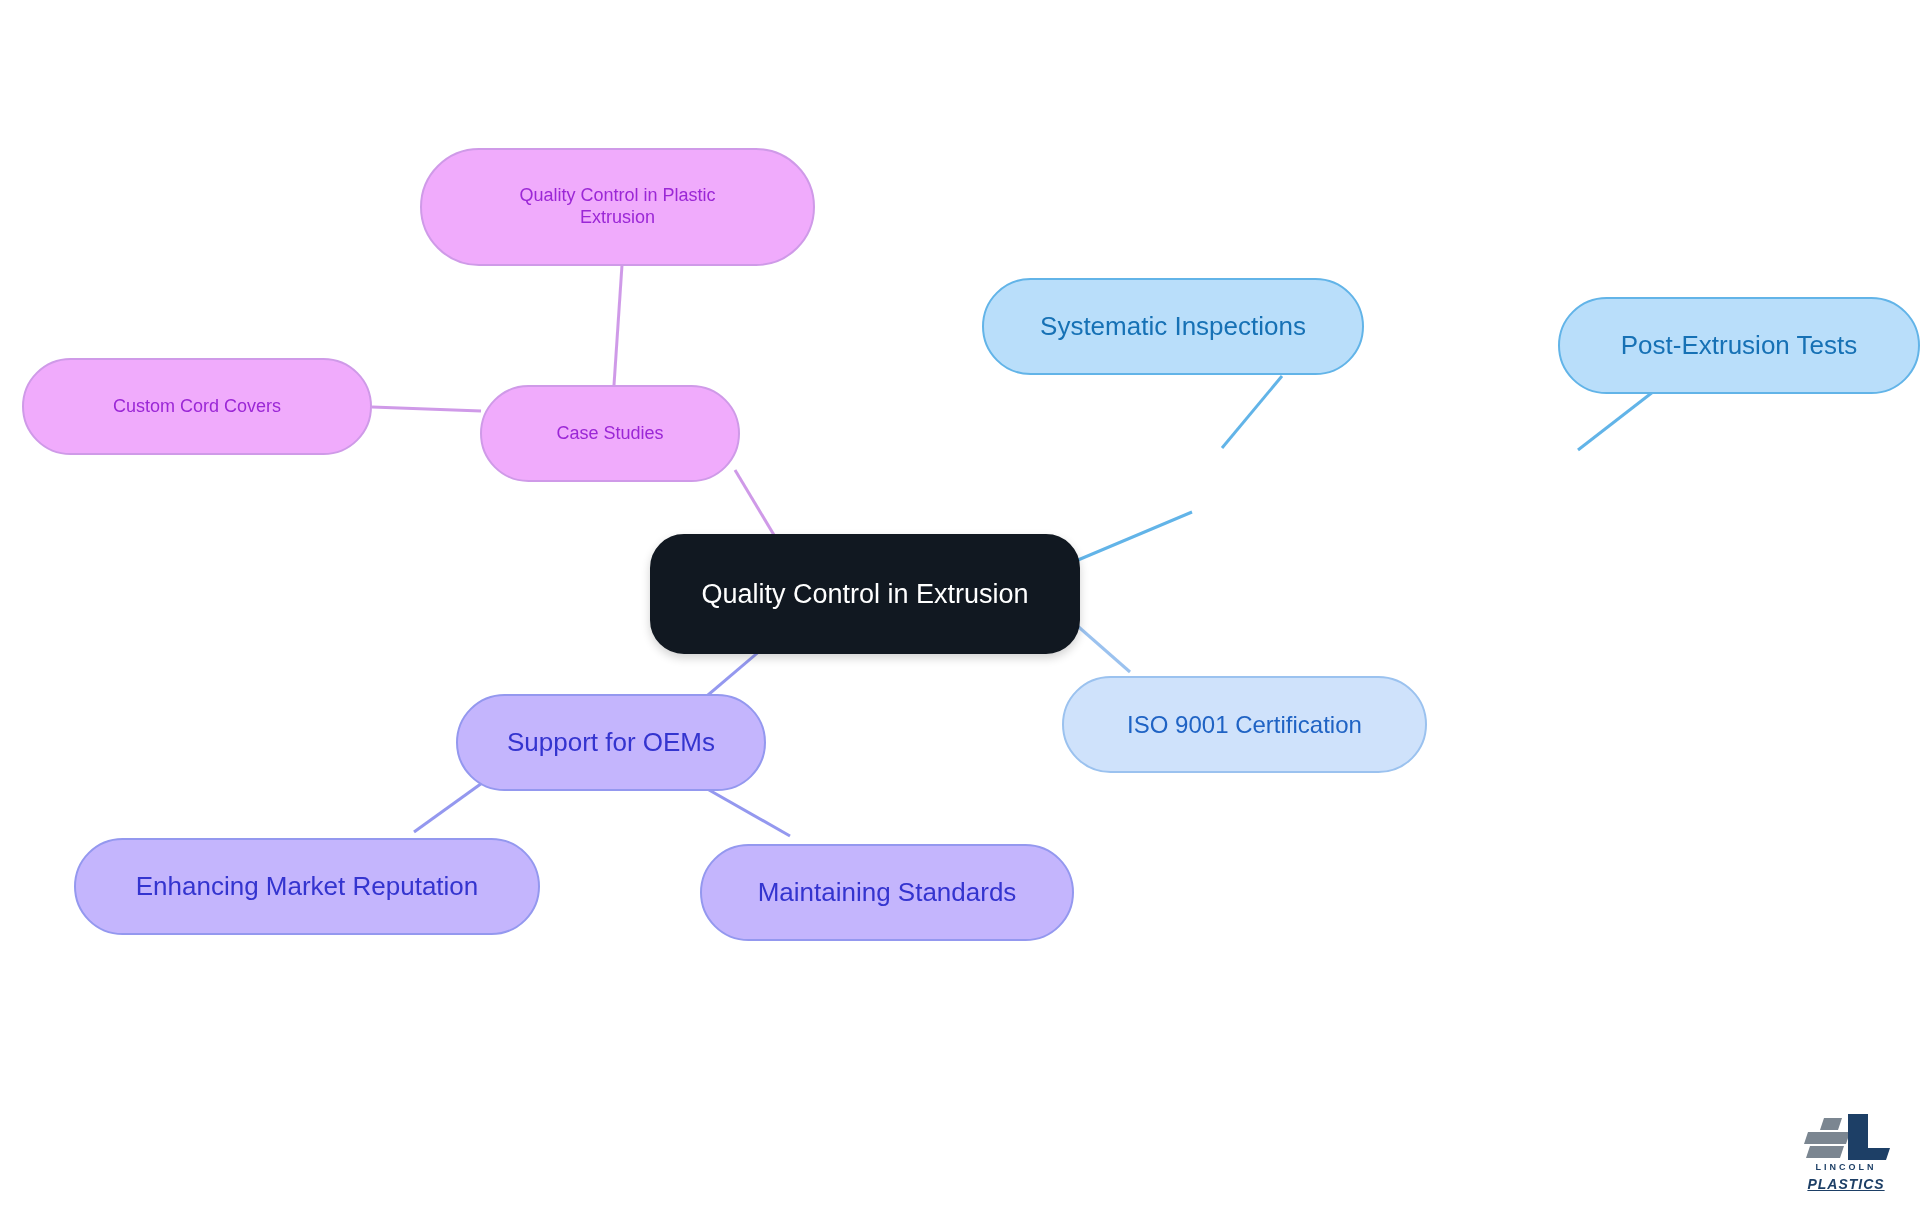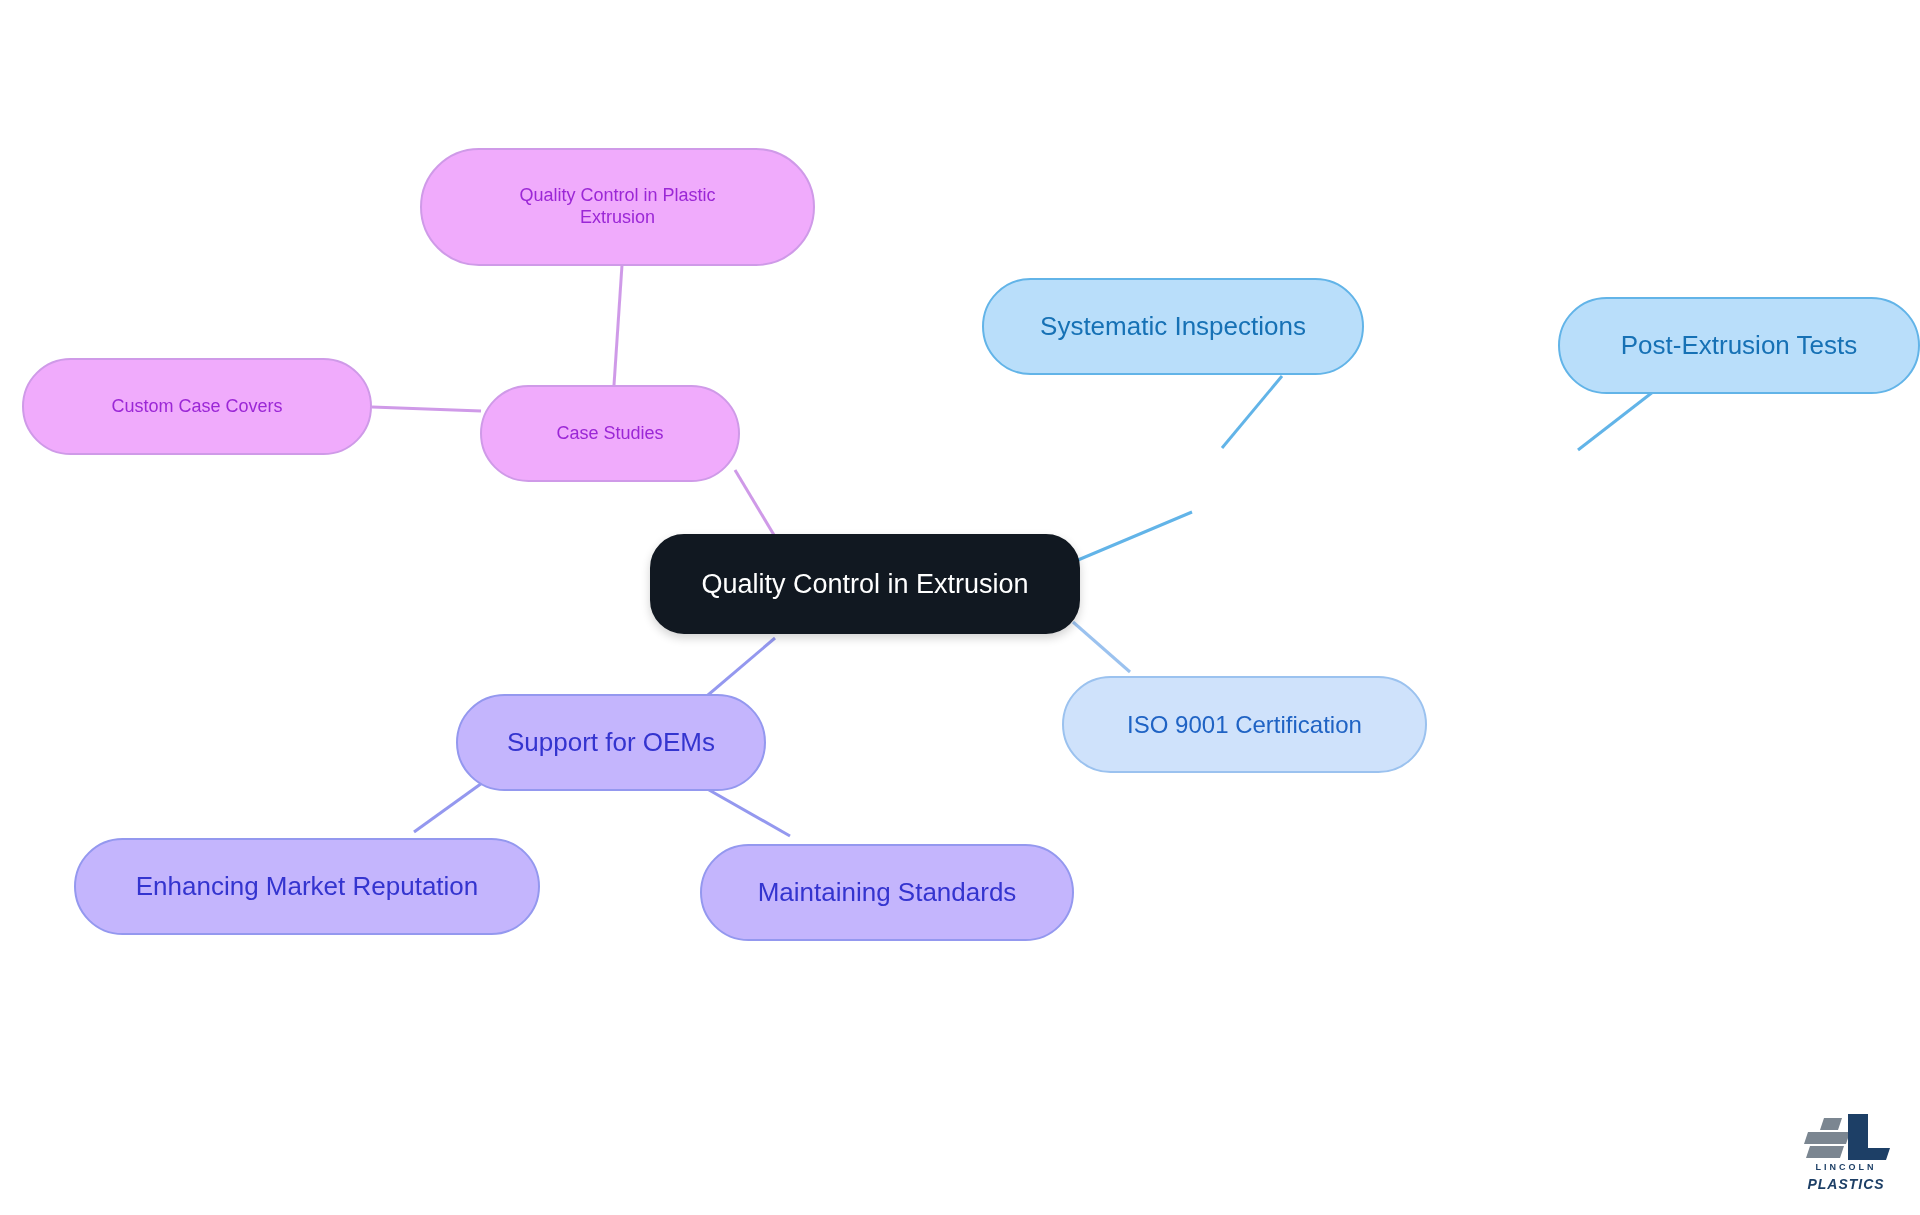--- a/index.html
+++ b/index.html
@@ -94,20 +94,21 @@
   #logo .logo-lincoln {
     top: 52px;
     font-size: 9px;
     letter-spacing: 3px;
   }
   #logo .logo-plastics {
     top: 66px;
     font-size: 14px;
     letter-spacing: 1px;
     font-style: italic;
+    text-decoration: underline;
   }
 </style>
 </head>
 <body>
 
 <div id="canvas">
 
   <svg id="edges" viewBox="0 0 1920 1215" width="1920" height="1215">
 
     <line x1="780" y1="545" x2="735" y2="470" stroke="#cf9ae8" stroke-width="3"></line>
@@ -130,21 +131,21 @@
 
     <line x1="688" y1="778" x2="790" y2="836" stroke="#9498ef" stroke-width="3"></line>
   </svg>
 
   <div class="node purple" style="left:420px; top:148px; width:395px; height:118px;">
     <span class="node-label">Quality Control in Plastic
 Extrusion</span>
   </div>
 
   <div class="node purple" style="left:22px; top:358px; width:350px; height:97px;">
-    <span class="node-label">Custom Case Covers</span>
+    <span class="node-label">Custom Cord Covers</span>
   </div>
 
   <div class="node purple" style="left:480px; top:385px; width:260px; height:97px;">
     <span class="node-label">Case Studies</span>
   </div>
 
   <div class="node blue" style="left:982px; top:278px; width:382px; height:97px;">
     <span class="node-label">Systematic Inspections</span>
   </div>
 
@@ -162,21 +163,21 @@
   </div>
 
   <div class="node indigo" style="left:700px; top:844px; width:374px; height:97px;">
     <span class="node-label">Maintaining Standards</span>
   </div>
 
   <div class="node indigo" style="left:74px; top:838px; width:466px; height:97px;">
     <span class="node-label">Enhancing Market Reputation</span>
   </div>
 
-  <div class="node root" style="left:650px; top:534px; width:430px; height:100px;">
+  <div class="node root" style="left:650px; top:534px; width:430px; height:120px;">
     <span class="node-label">Quality Control in Extrusion</span>
   </div>
 
   <div id="logo">
     <svg width="96" height="56" viewBox="0 0 96 56">
       <polygon points="26,8 44,8 40,20 22,20" fill="#7b8691"></polygon>
       <polygon points="10,22 52,22 48,34 6,34" fill="#7b8691"></polygon>
       <polygon points="12,36 46,36 42,48 8,48" fill="#7b8691"></polygon>
       <polygon points="50,4 70,4 70,38 92,38 88,50 50,50" fill="#1d3f66"></polygon>
     </svg>

